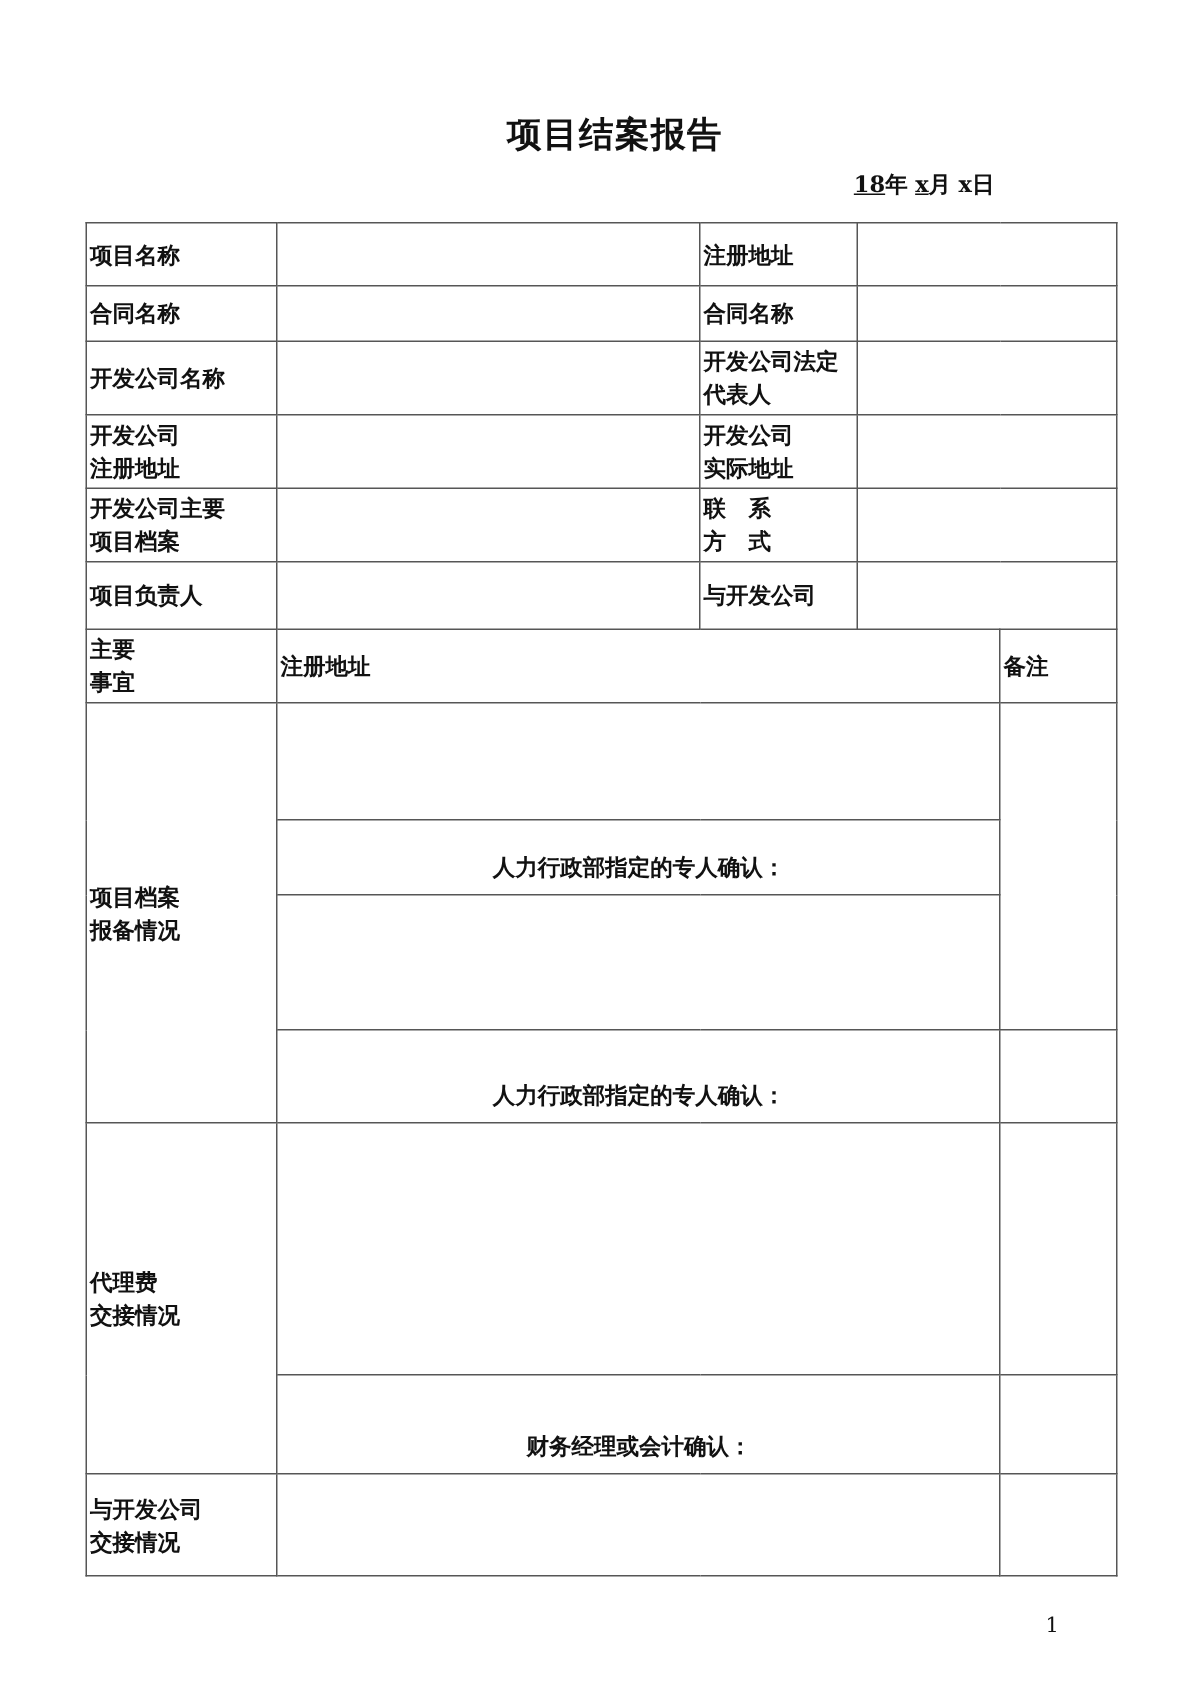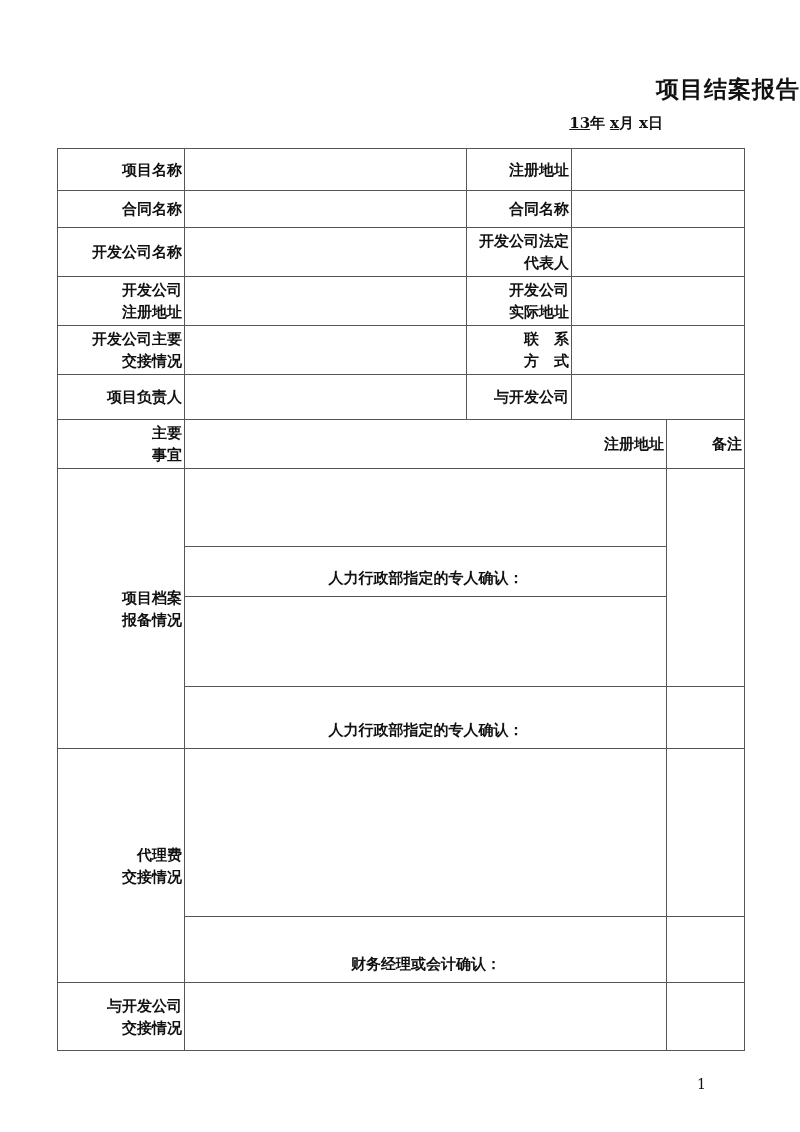--- a/index.html
+++ b/index.html
@@ -6,21 +6,21 @@
   html, body { background: #ffffff; }
   body {
     width: 800px; height: 1132px;
     position: relative;
     font-family: "DejaVu Serif", "Liberation Serif", serif;
     color: #111111;
   }
   .doc-title {
     position: absolute;
     top: 74px; left: 20px; width: 780px;
-    text-align: right;
+    text-align: center;
     font-size: 23px;
     font-weight: bold;
     letter-spacing: 1px;
   }
   .date-line {
     position: absolute;
     top: 114px; right: 137px;
     font-size: 15px;
     font-weight: bold;
     white-space: nowrap;
@@ -34,21 +34,21 @@
     border-collapse: collapse;
     table-layout: fixed;
   }
   td {
     border: 1px solid #565656;
     font-size: 15px;
     font-weight: bold;
     overflow: hidden;
   }
   td.lbl {
-    text-align: right;
+    text-align: left;
     vertical-align: middle;
     white-space: pre-line;
     line-height: 22px;
     padding: 2px;
   }
   td.val { background: #ffffff; }
   td.desc {
     text-align: center;
     vertical-align: bottom;
     line-height: 20px;
@@ -60,21 +60,21 @@
     top: 1076px; left: 697px;
     font-size: 14px;
     font-weight: normal;
   }
 </style>
 </head>
 <body>
 
 <div class="doc-title">项目结案报告</div>
 
-<div class="date-line"><span class="u">13</span><span>年</span><span class="gap"></span><span class="u">x</span><span>月</span><span class="gap"></span><span>x</span><span>日</span></div>
+<div class="date-line"><span class="u">18</span><span>年</span><span class="gap"></span><span class="u">x</span><span>月</span><span class="gap"></span><span>x</span><span>日</span></div>
 
 <table class="form-table">
   <colgroup>
     <col style="width:127px">
     <col style="width:282px">
     <col style="width:105px">
     <col style="width:95px">
     <col style="width:78px">
   </colgroup>
 
@@ -101,21 +101,21 @@
   <tr style="height:47px">
     <td class="lbl">开发公司
 注册地址</td>
     <td class="val"></td>
     <td class="lbl">开发公司
 实际地址</td>
     <td class="val" colspan="2"></td>
   </tr>
   <tr style="height:49px">
     <td class="lbl">开发公司主要
-交接情况</td>
+项目档案</td>
     <td class="val"></td>
     <td class="lbl">联　系
 方　式</td>
     <td class="val" colspan="2"></td>
   </tr>
   <tr style="height:45px">
     <td class="lbl">项目负责人</td>
     <td class="val"></td>
     <td class="lbl">与开发公司</td>
     <td class="val" colspan="2"></td>

